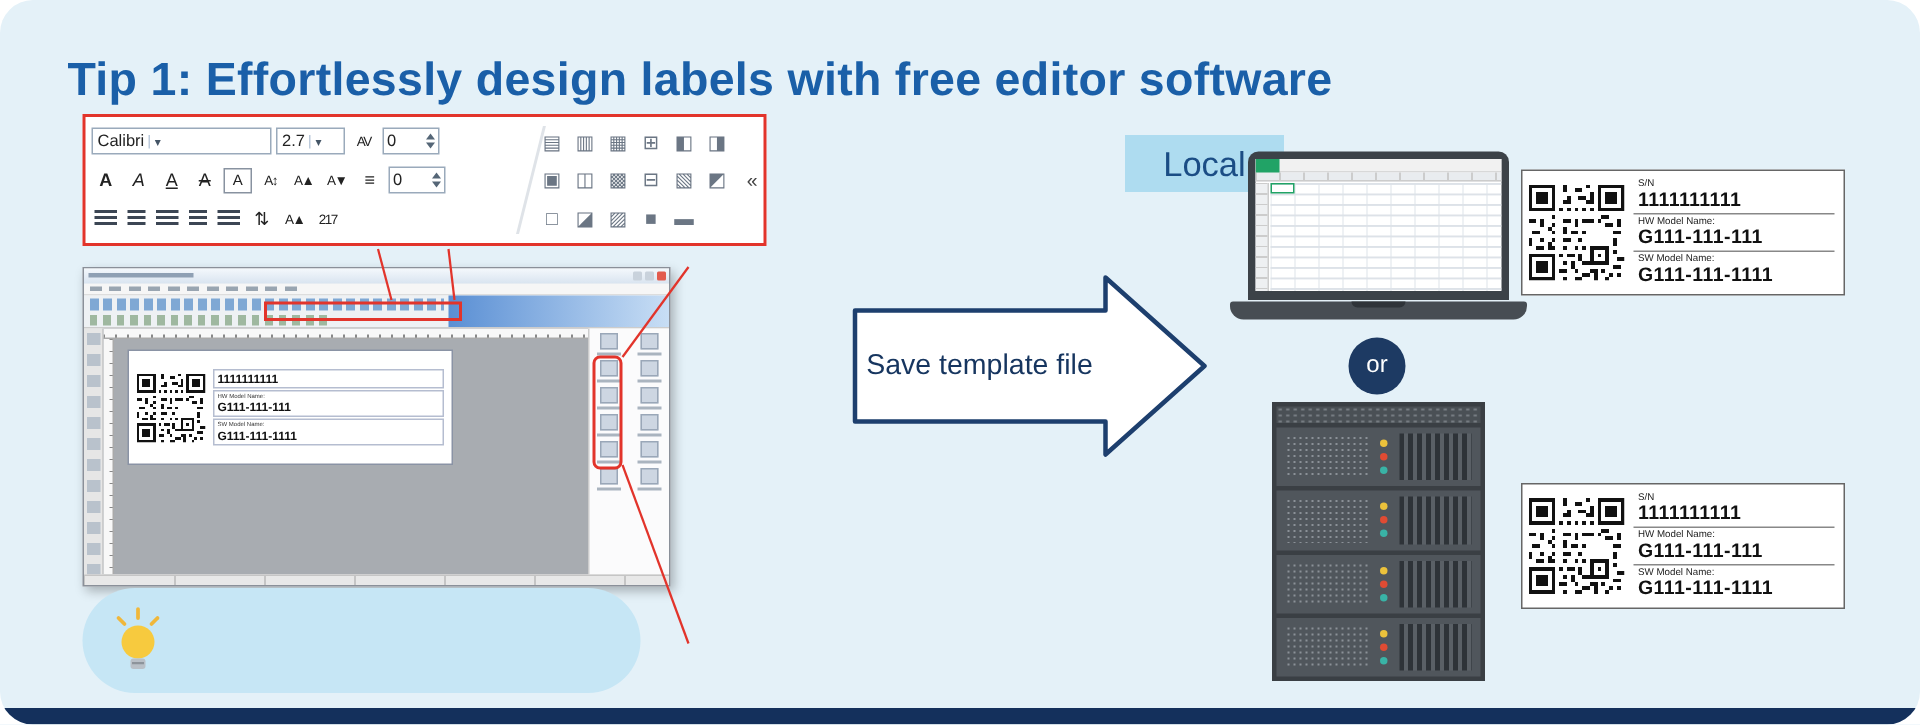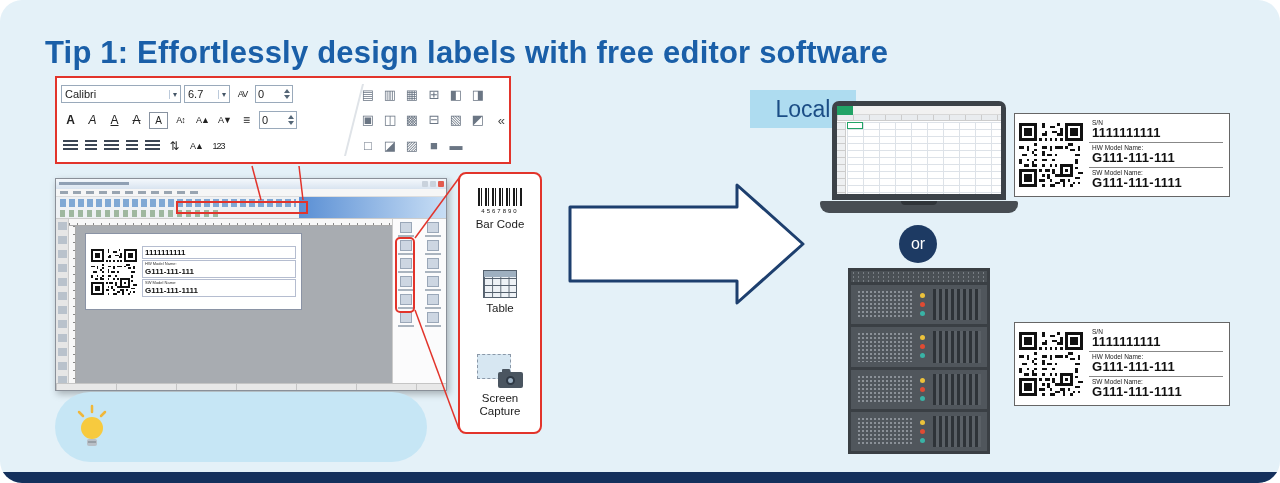--- a/index.html
+++ b/index.html
@@ -8,21 +8,21 @@
   .card { position: relative; width: 1280px; height: 483px; background: #e4f1f8; border-radius: 22px; overflow: hidden; }
 
   .page-title { position: absolute; left: 45px; top: 14px; font-size: 31px; font-weight: bold; color: #1a5fa8; letter-spacing: .2px; }
 
   
   .tb-callout { position: absolute; left: 55px; top: 76px; width: 456px; height: 88px; background: #fff; border: 2px solid #e2342b; display: flex; }
   .tb-left { width: 292px; padding: 3px 4px; position: relative; }
   .tb-curve { position: absolute; left: 296px; top: 6px; bottom: 6px; width: 2px; background: #dfe3e8; transform: skewX(-14deg); }
   .tb-right { flex: 1; padding: 4px 20px 4px 8px; position: relative; }
   .tb-row { display: flex; align-items: center; gap: 3px; height: 26px; }
-  .select { display: flex; align-items: center; justify-content: space-between; border: 1px solid #9aaabb; background: #fff; height: 18px; font-size: 11px; padding: 0 3px; color: #222; }
+  .select { display: flex; align-items: center; justify-content: flex-start; border: 1px solid #9aaabb; background: #fff; height: 18px; font-size: 11px; padding: 0 3px; color: #222; }
   .font-select { width: 120px; }
   .size-select { width: 46px; }
   .dd { font-size: 8px; color: #456; border-left: 1px solid #bccadb; padding-left: 3px; margin-left: 3px; }
   .spin { display: flex; align-items: center; justify-content: space-between; border: 1px solid #9aaabb; height: 18px; width: 38px; font-size: 11px; padding: 0 2px; color: #222; }
   .spin-btns { display: flex; flex-direction: column; gap: 2px; }
   .spin-btns i { width: 0; height: 0; border-left: 3px solid transparent; border-right: 3px solid transparent; }
   .spin-btns i.up { border-bottom: 4px solid #567; }
   .spin-btns i.dn { border-top: 4px solid #567; }
   .ti { min-width: 19px; height: 20px; display: flex; align-items: center; justify-content: center; font-size: 12px; color: #222; padding: 0 1px; }
   .ti.b { font-weight: bold; }
@@ -149,21 +149,21 @@
   <h1 class="page-title">Tip 1: Effortlessly design labels with free editor software</h1>
 
   <div class="tb-callout">
     <div class="tb-left">
       <div class="tb-row">
         <div class="select font-select">
           <span>Calibri</span>
           <span class="dd">▾</span>
         </div>
         <div class="select size-select">
-          <span>6.7</span>
+          <span>2.7</span>
           <span class="dd">▾</span>
         </div>
         <span class="ti sm">AV</span>
         <div class="spin">
           <span>0</span>
           <span class="spin-btns">
               <i class="up"></i>
               <i class="dn"></i>
             </span>
         </div>
@@ -187,21 +187,21 @@
         </div>
       </div>
       <div class="tb-row">
         <span class="bars"></span>
         <span class="bars half"></span>
         <span class="bars"></span>
         <span class="bars half"></span>
         <span class="bars"></span>
         <span class="ti">⇅</span>
         <span class="ti sm">A▲</span>
-        <span class="ti sm">123</span>
+        <span class="ti sm">217</span>
       </div>
       <div class="tb-curve"></div>
     </div>
     <div class="tb-right">
       <div class="arr-grid">
 
           <span class="arr-ico">▤</span>
 
           <span class="arr-ico">▥</span>
 
@@ -329,51 +329,32 @@
               <div class="ed-ico"></div>
               <div class="ed-cap"></div>
             </div>
         </div>
         <div class="ed-highlight"></div>
       </div>
     </div>
     <div class="ed-status"></div>
   </div>
 
-  <div class="tools-callout">
-    <div class="tool-item">
-      <div class="barcode-ico"></div>
-      <div class="barcode-digits">4567890</div>
-      <div class="tool-label">Bar Code</div>
-    </div>
-    <div class="tool-item">
-      <div class="table-ico"></div>
-      <div class="tool-label">Table</div>
-    </div>
-    <div class="tool-item">
-      <div class="capture-ico">
-        <div class="cap-photo"></div>
-        <div class="cap-cam">
-            <span class="cap-lens"></span>
-          </div>
-      </div>
-      <div class="tool-label">Screen Capture</div>
-    </div>
-  </div>
 
   <svg class="connectors" width="1280" height="483">
     <line x1="252" y1="166" x2="261" y2="200" stroke="#e2342b" stroke-width="1.5"></line>
     <line x1="299" y1="166" x2="303" y2="200" stroke="#e2342b" stroke-width="1.5"></line>
     <line x1="415" y1="238" x2="459" y2="178" stroke="#e2342b" stroke-width="1.5"></line>
     <line x1="415" y1="310" x2="459" y2="429" stroke="#e2342b" stroke-width="1.5"></line>
   </svg>
 
   <svg class="save-arrow-svg" width="245" height="130">
     <polygon points="5,27 172,27 172,5 238,64 172,123 172,101 5,101" fill="#ffffff" stroke="#1d3f6e" stroke-width="3" stroke-linejoin="round"></polygon>
   </svg>
+  <div class="save-arrow-label">Save template file</div>
 
   <div class="tag tag-local">Local</div>
 
   <div class="laptop">
     <div class="lap-screen">
       <div class="sheet">
         <div class="sheet-bar"></div>
         <div class="sheet-file"></div>
         <div class="sheet-cols"></div>
         <div class="sheet-rows"></div>

